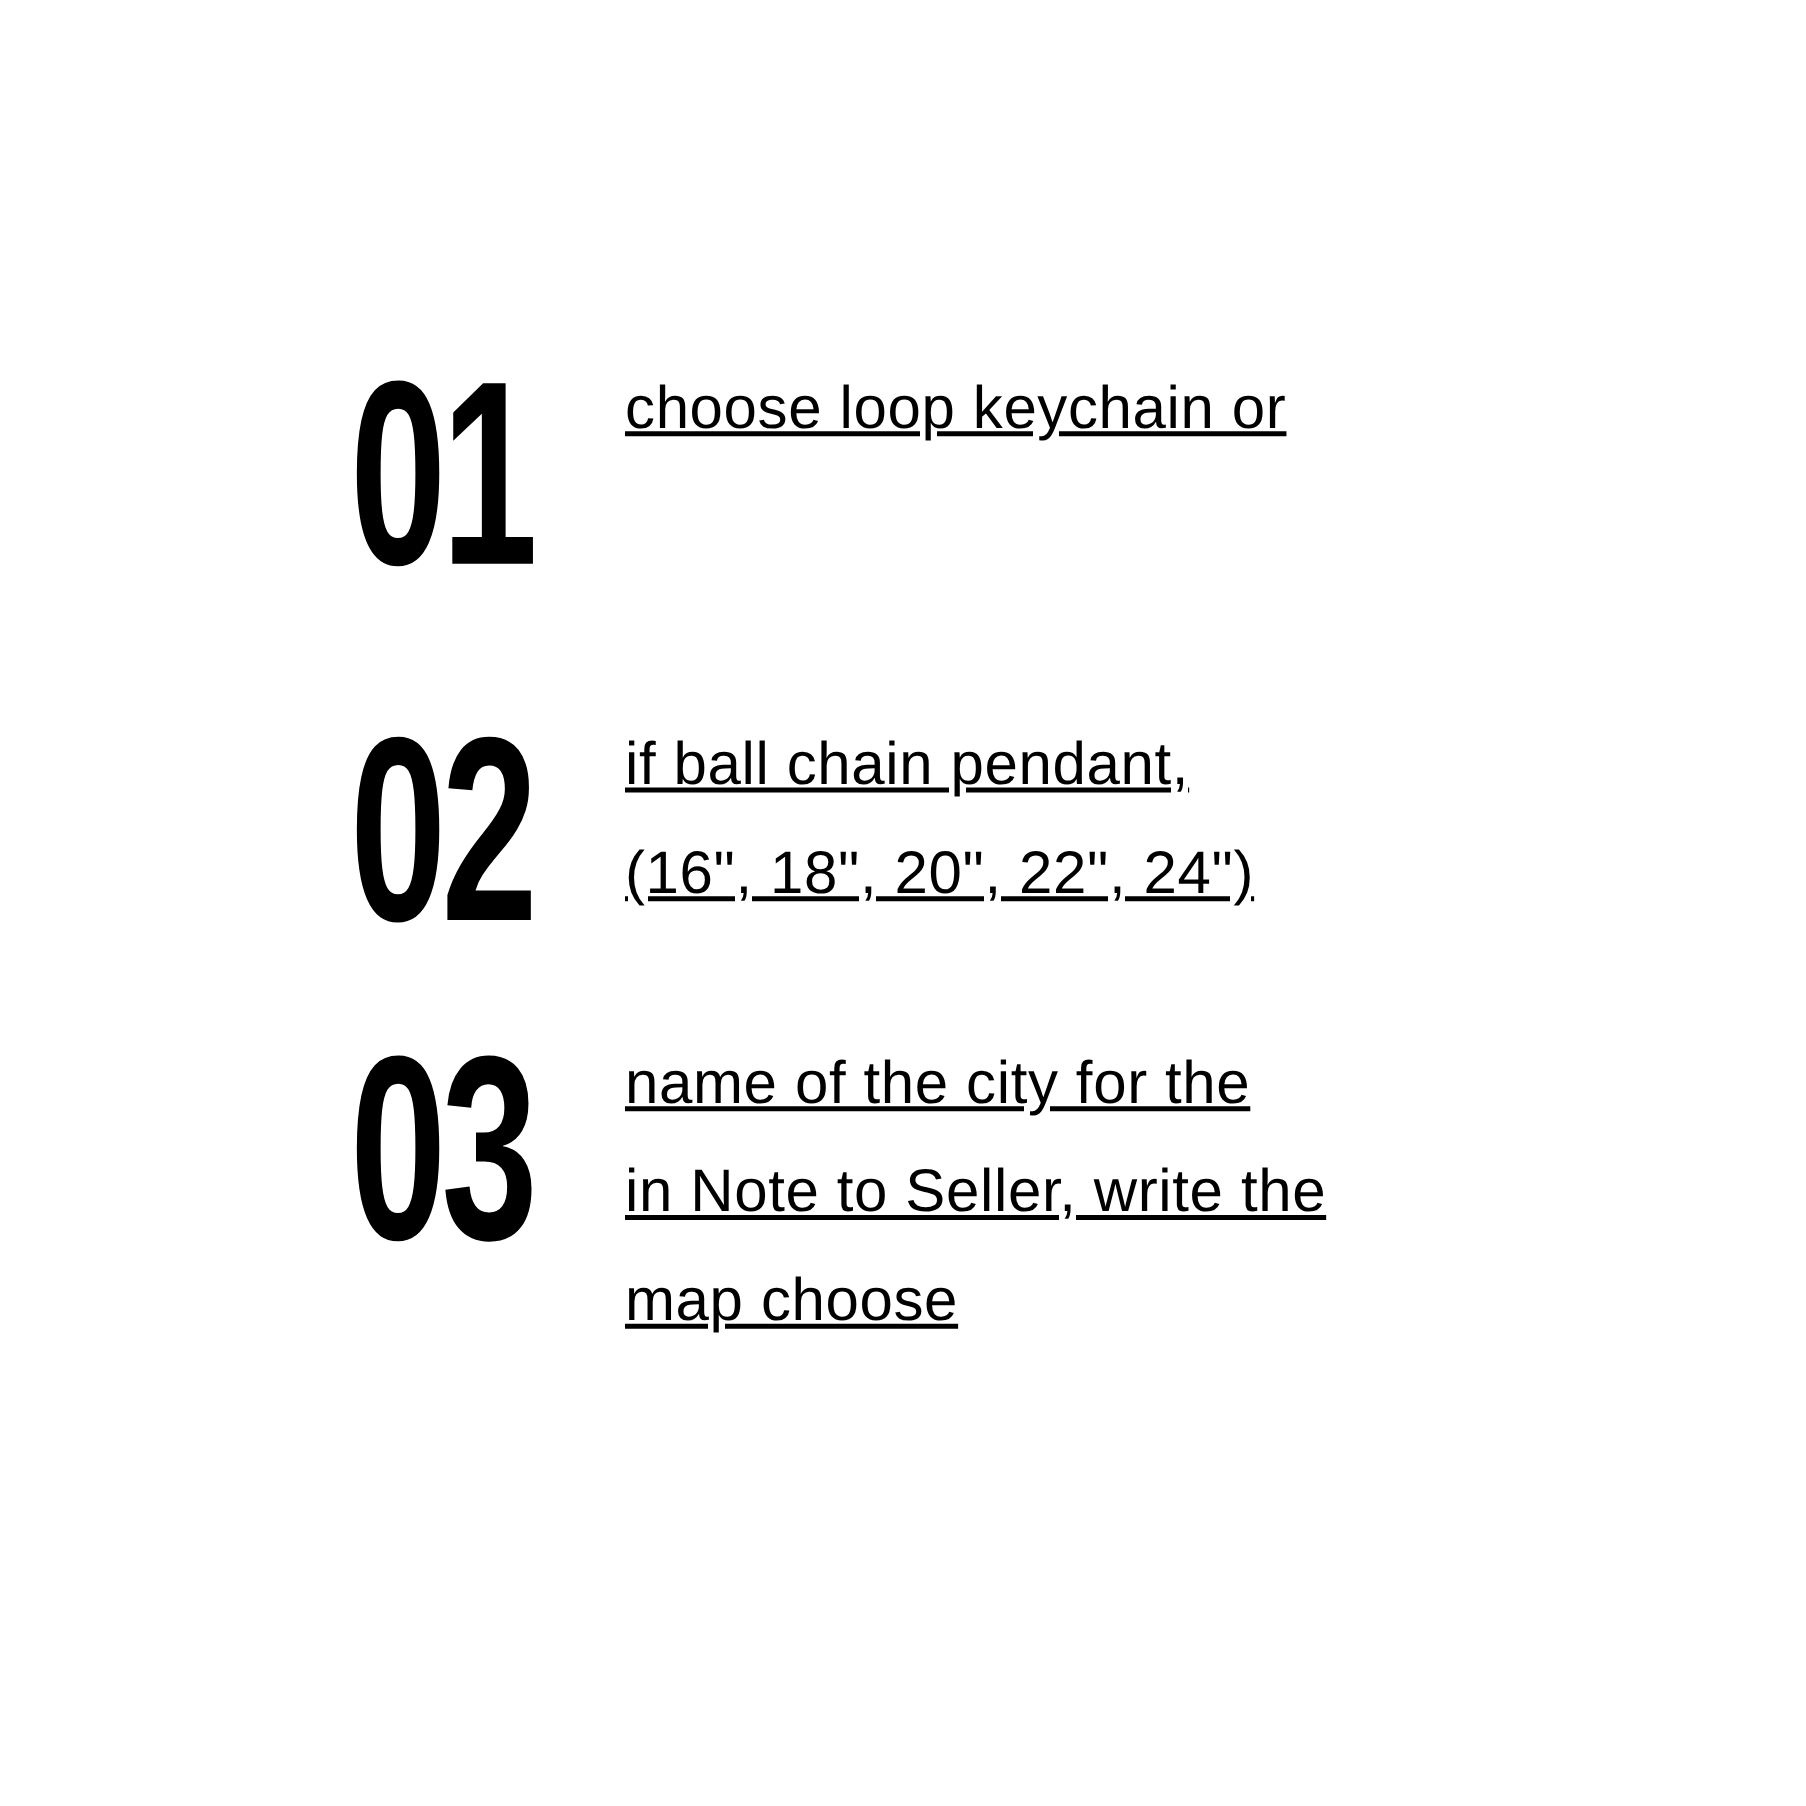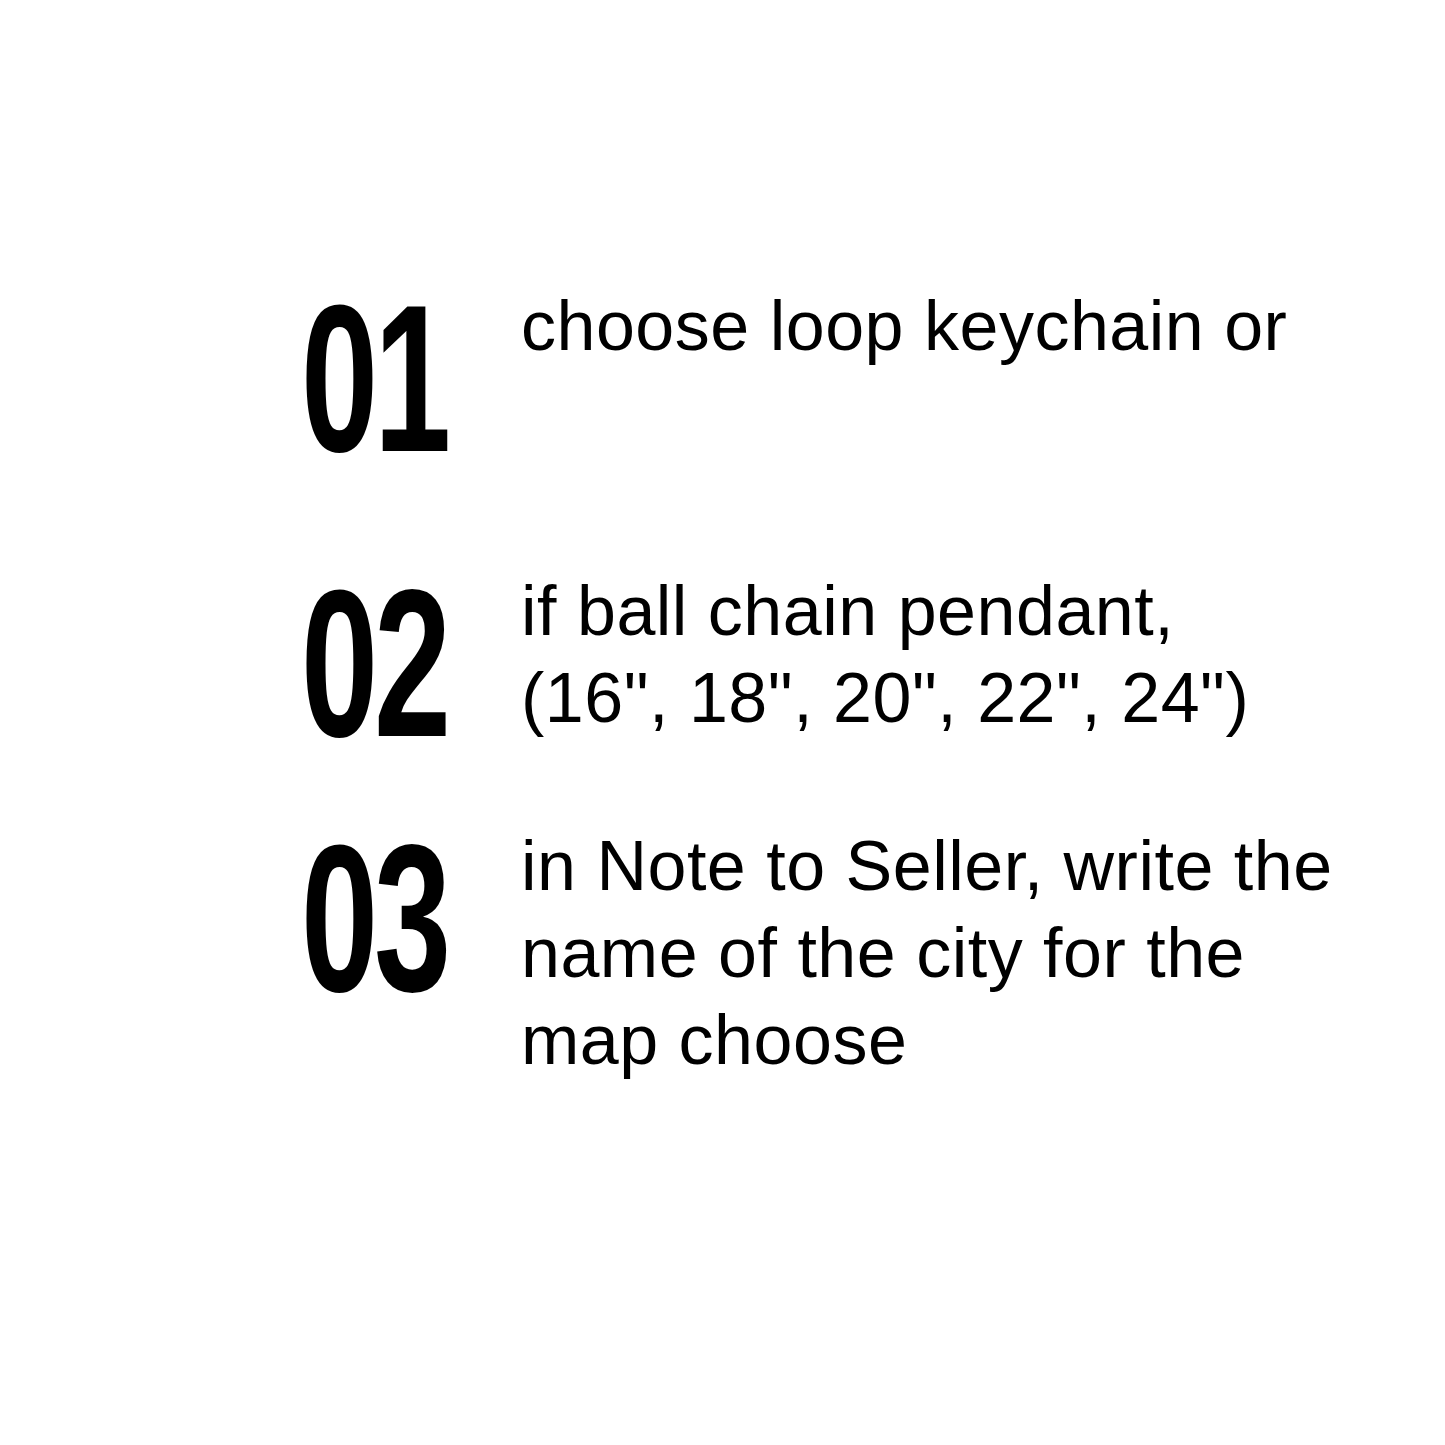--- a/index.html
+++ b/index.html
@@ -19,41 +19,41 @@
   .steps {
     position: absolute;
     left: 280px;
     top: 283px;
     display: flex;
     flex-direction: column;
   }
   .step {
     display: flex;
     align-items: flex-start;
-    margin-left: 21px;
   }
   .step.step-2 { margin-top: 114px; }
   .step.step-3 { margin-top: 81px; }
   .step-number {
     flex: 0 0 220px;
     width: 220px;
     font-size: 210px;
     font-weight: 700;
     line-height: 0.72;
     margin-top: 20px;
     letter-spacing: -6px;
     transform: scaleX(0.66);
     transform-origin: left top;
     white-space: nowrap;
   }
   .step-text {
-    font-size: 70px;
+    font-size: 48px;
     line-height: 87px;
     letter-spacing: 0.5px;
     white-space: nowrap;
+    text-decoration: underline;
   }
   .line { white-space: nowrap; }
 </style>
 </head>
 <body>
 
 <div class="page">
   <div class="steps">
 
     <div class="step step-1">
@@ -67,20 +67,20 @@
       <div class="step-number">02</div>
       <div class="step-text">
         <div class="line">if ball chain pendant,</div>
         <div class="line">(16", 18", 20", 22", 24")</div>
       </div>
     </div>
 
     <div class="step step-3">
       <div class="step-number">03</div>
       <div class="step-text">
+        <div class="line">name of the city for the</div>
         <div class="line">in Note to Seller, write the</div>
-        <div class="line">name of the city for the</div>
         <div class="line">map choose</div>
       </div>
     </div>
 
   </div>
 </div>
 
 </body></html>

